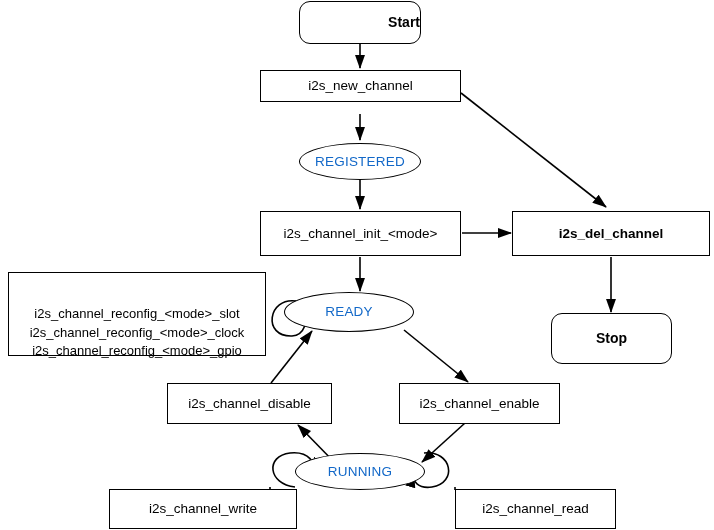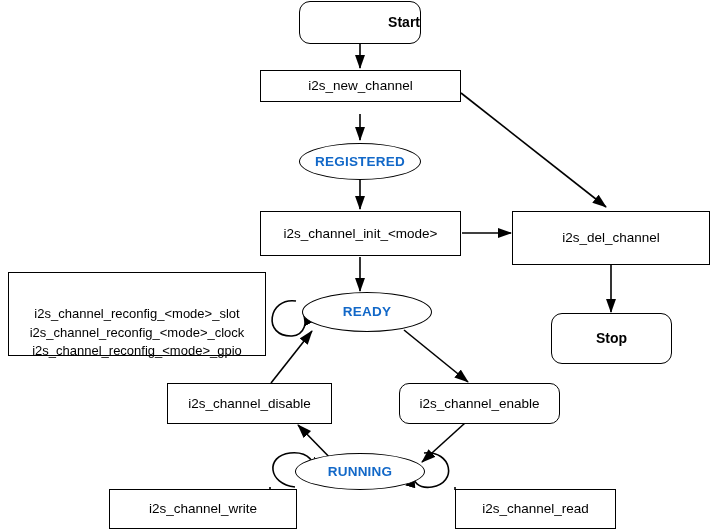--- a/index.html
+++ b/index.html
@@ -42,21 +42,21 @@
     z-index: 2;
   }
   .node.rounded {
     border-radius: 11px;
     font-weight: bold;
     font-size: 14px;
   }
   .node.ellipse {
     border-radius: 50%;
     color: #1268c8;
-    font-weight: bold;
+    font-weight: normal;
     font-size: 13.5px;
     letter-spacing: 0.2px;
   }
   .node.multiline {
     display: block;
     padding-top: 14px;
     white-space: pre-line;
     font-size: 13px;
     line-height: 1.42;
   }
@@ -114,43 +114,43 @@
   </div>
 
   <div class="node ellipse" style="left:299px; top:143px; width:122px; height:37px;">
     <span>REGISTERED</span>
   </div>
 
   <div class="node" style="left:260px; top:211px; width:201px; height:45px;">
     <span>i2s_channel_init_&lt;mode&gt;</span>
   </div>
 
-  <div class="node" style="left:512px; top:211px; width:198px; height:54px;">
+  <div class="node" style="left:512px; top:211px; width:198px; height:45px;font-weight:bold;">
     <span>i2s_del_channel</span>
   </div>
 
   <div class="node rounded" style="left:551px; top:313px; width:121px; height:51px;">
     <span>Stop</span>
   </div>
 
   <div class="node multiline" style="left:8px; top:272px; width:258px; height:84px;">
     <span>i2s_channel_reconfig_&lt;mode&gt;_slot
 i2s_channel_reconfig_&lt;mode&gt;_clock
 i2s_channel_reconfig_&lt;mode&gt;_gpio</span>
   </div>
 
-  <div class="node ellipse" style="left:302px; top:292px; width:130px; height:40px;">
+  <div class="node ellipse" style="left:284px; top:292px; width:130px; height:40px;">
     <span>READY</span>
   </div>
 
   <div class="node" style="left:167px; top:383px; width:165px; height:41px;text-align:right;">
     <span>i2s_channel_disable</span>
   </div>
 
-  <div class="node" style="left:399px; top:383px; width:161px; height:41px;border-radius:10px;">
+  <div class="node" style="left:399px; top:383px; width:161px; height:41px;">
     <span>i2s_channel_enable</span>
   </div>
 
   <div class="node ellipse" style="left:295px; top:453px; width:130px; height:37px;">
     <span>RUNNING</span>
   </div>
 
   <div class="node" style="left:109px; top:489px; width:188px; height:40px;">
     <span>i2s_channel_write</span>
   </div>

